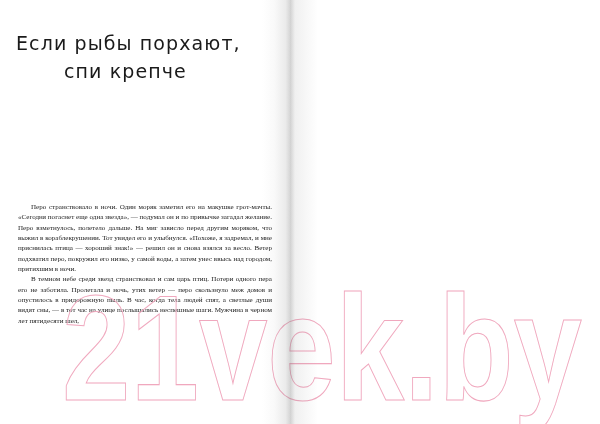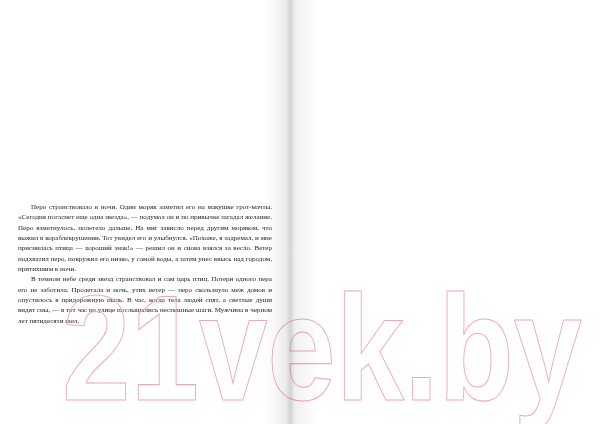--- a/index.html
+++ b/index.html
@@ -123,20 +123,26 @@
   }
   .folio-left  { left: 0;   top: 396px; width: 238px; text-align: center; }
 </style>
 </head>
 <body>
 
 <div id="page">
 
   <div class="page-left">
 
+    <div class="chapter-title">
+      <svg width="262" height="62" viewBox="0 0 262 62" xmlns="http://www.w3.org/2000/svg">
+        <text class="hand-line" x="2" y="22" font-size="19">Если рыбы порхают,</text>
+        <text class="hand-line" x="50" y="50" font-size="19">спи крепче</text>
+      </svg>
+    </div>
 
     <div class="body-col body-left">
       <p>Перо странствовало в ночи. Один моряк заметил его на макушке грот-мачты. «Сегодня погаснет еще одна звезда», — подумал он и по привычке загадал желание. Перо взметнулось, полетело дальше. На миг зависло перед другим моряком, что выжил в кораблекрушении. Тот увидел его и улыбнулся. «Похоже, я задремал, и мне приснилась птица — хороший знак!» — решил он и снова взялся за весло. Ветер подхватил перо, покружил его низко, у самой воды, а затем унес ввысь над городом, притихшим в ночи.</p>
       <p>В темном небе среди звезд странствовал и сам царь птиц. Потери одного пера его не заботила. Пролетала и ночь, утих ветер — перо скользнуло меж домов и опустилось в придорожную пыль. В час, когда тела людей спят, а светлые души видят сны, — в тот час на улице послышались неспешные шаги. Мужчина в черном лет пятидесяти шел,</p>
     </div>
 
   </div>
 
   <div class="page-right">
     

